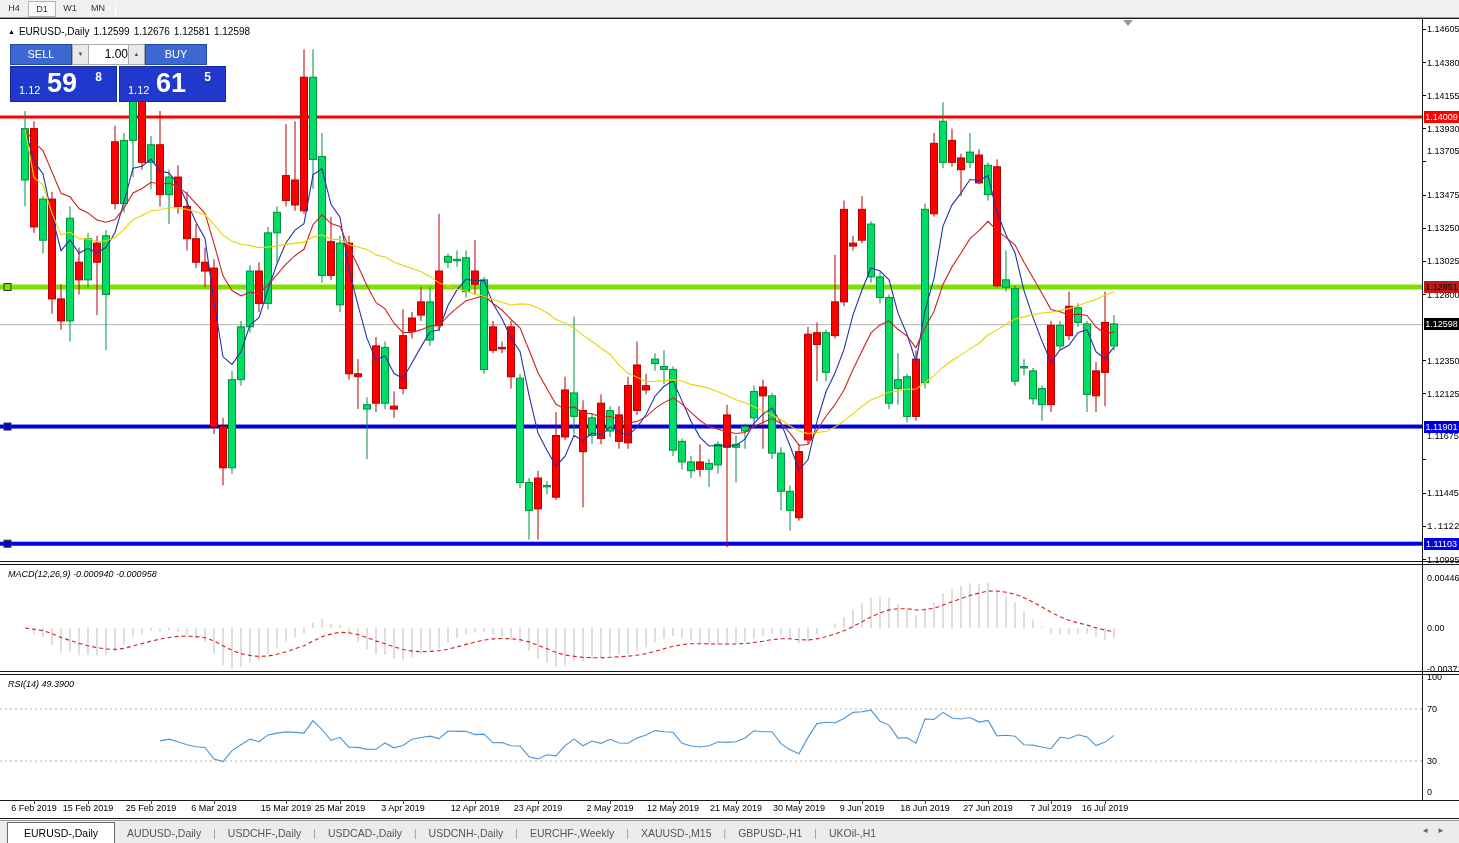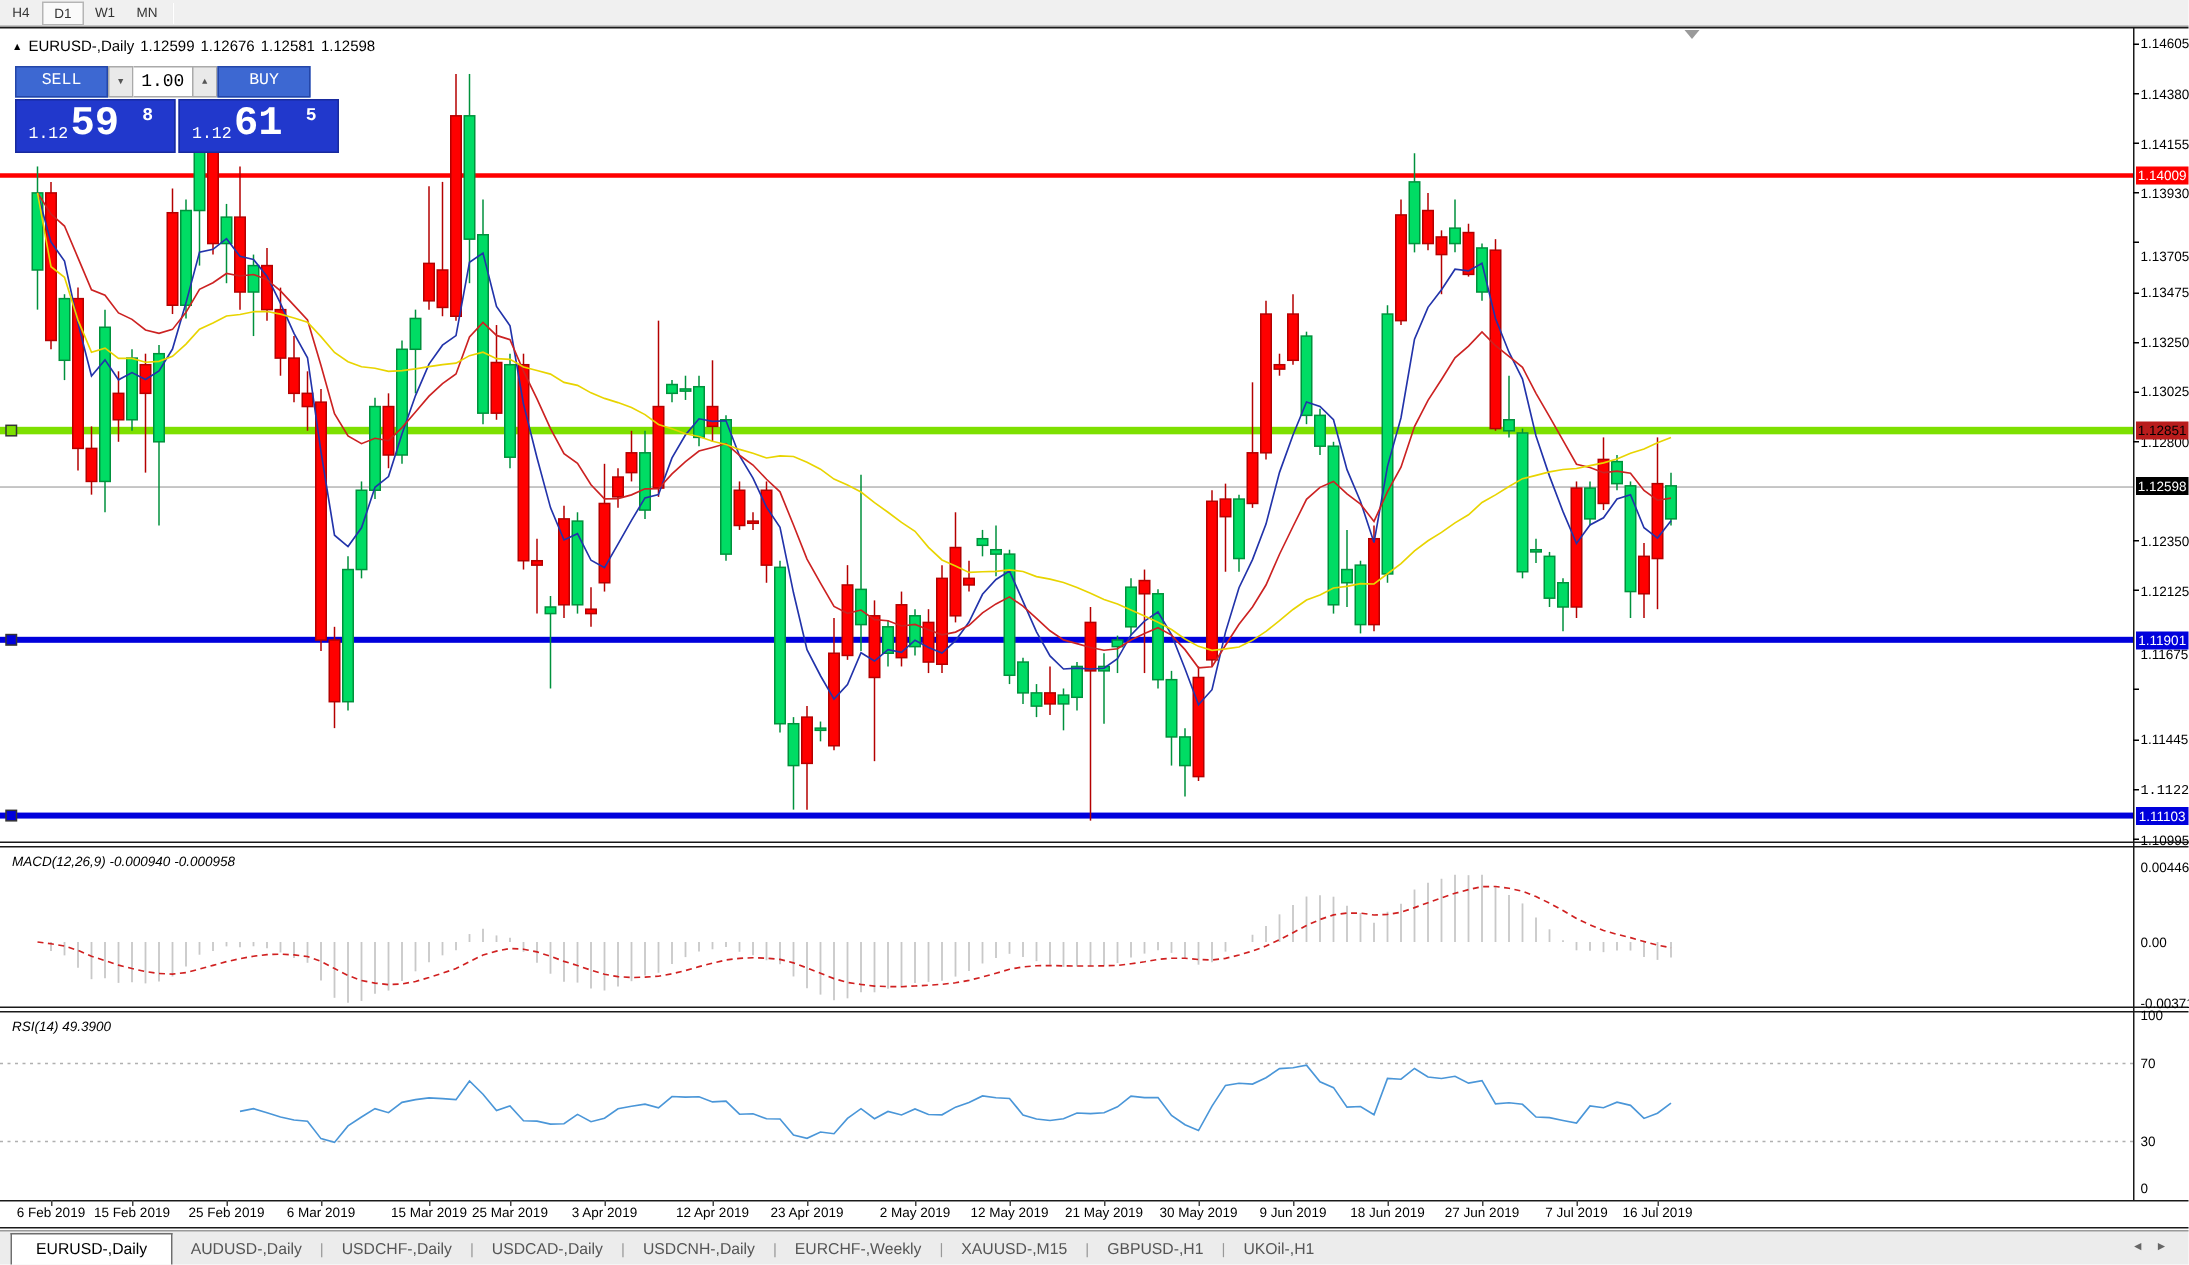--- a/index.html
+++ b/index.html
@@ -16,28 +16,28 @@
   .tfbtn.active { background:#fafafa; border:1px solid #b5b5b5; }
   #tf-sep { float:left; width:1px; height:14px; margin:2px 3px; background:#c8c8c8;
     border-right:1px solid #fff; }
 
   
   #symhead { position:absolute; left:8px; top:26px; z-index:6; font-size:10px; color:#000; }
   #symhead .tri { font-size:7px; vertical-align:1px; margin-right:4px; }
   #symhead span { margin-right:4px; }
 
   
-  #tradepanel { position:absolute; left:10px; top:44px; width:216px; z-index:6;font-family:Liberation Mono, monospace; }
+  #tradepanel { position:absolute; left:10px; top:44px; width:216px; z-index:6; }
   #tp-row1 { height:21px; display:flex; }
   .tp-btn { width:62px; height:21px; background:#3d68d2; border:1px solid #2446a8;
     color:#fff; font-size:11px; text-align:center; line-height:19px; cursor:pointer; }
   .spin { width:17px; height:21px; background:#e9e9e9; border:1px solid #aaa;
     font-size:6px; color:#555; text-align:center; line-height:19px; cursor:pointer; }
   #tp-vol { width:39px; height:21px; background:#fff; border-top:1px solid #aaa;
-    border-bottom:1px solid #aaa; font-size:12px; text-align:center; line-height:19px; }
+    border-bottom:1px solid #aaa; font-size:12px; text-align:right; line-height:19px; }
   #tp-row2 { margin-top:1px; display:flex; }
   .bigquote { width:107px; height:36px; background:#2138cc; border:1px solid #182a9e;
     color:#fff; cursor:pointer; position:relative; }
   .bigquote + .bigquote { margin-left:2px; }
   .bq-small { position:absolute; left:8px; bottom:5px; font-size:11px; }
   .bq-big { position:absolute; left:36px; top:1px; font-size:27px; font-weight:bold; }
   .bq-sup { position:absolute; right:14px; top:3px; font-size:12px; font-weight:bold; }
 
   
   .ylab { position:absolute; left:1427px; width:32px; font-size:9px; color:#000;
@@ -534,21 +534,21 @@
   <div id="tabarrows"><span>◄</span><span>►</span></div>
 <div class="ytick" style="top: 28.9834px;"></div>
     <div class="ylab" style="top: 24.4834px;">1.14605</div>
     <div class="ytick" style="top: 62.0224px;"></div>
     <div class="ylab" style="top: 57.5224px;">1.14380</div>
     <div class="ytick" style="top: 95.0614px;"></div>
     <div class="ylab" style="top: 90.5614px;">1.14155</div>
     <div class="ytick" style="top: 128.1px;"></div>
     <div class="ylab" style="top: 123.6px;">1.13930</div>
     <div class="ytick" style="top: 161.139px;"></div>
-    <div class="ylab" style="top: 166px;">1.13705</div>
+    <div class="ylab" style="top: 146px;">1.13705</div>
     <div class="ytick" style="top: 194.913px;"></div>
     <div class="ylab" style="top: 190.413px;">1.13475</div>
     <div class="ytick" style="top: 227.952px;"></div>
     <div class="ylab" style="top: 223.452px;">1.13250</div>
     <div class="ytick" style="top: 260.991px;"></div>
     <div class="ylab" style="top: 256.491px;">1.13025</div>
     <div class="ytick" style="top: 294.03px;"></div>
     <div class="ylab" style="top: 289.53px;">1.12800</div>
     <div class="ytick" style="top: 360.108px;"></div>
     <div class="ylab" style="top: 355.608px;">1.12350</div>

